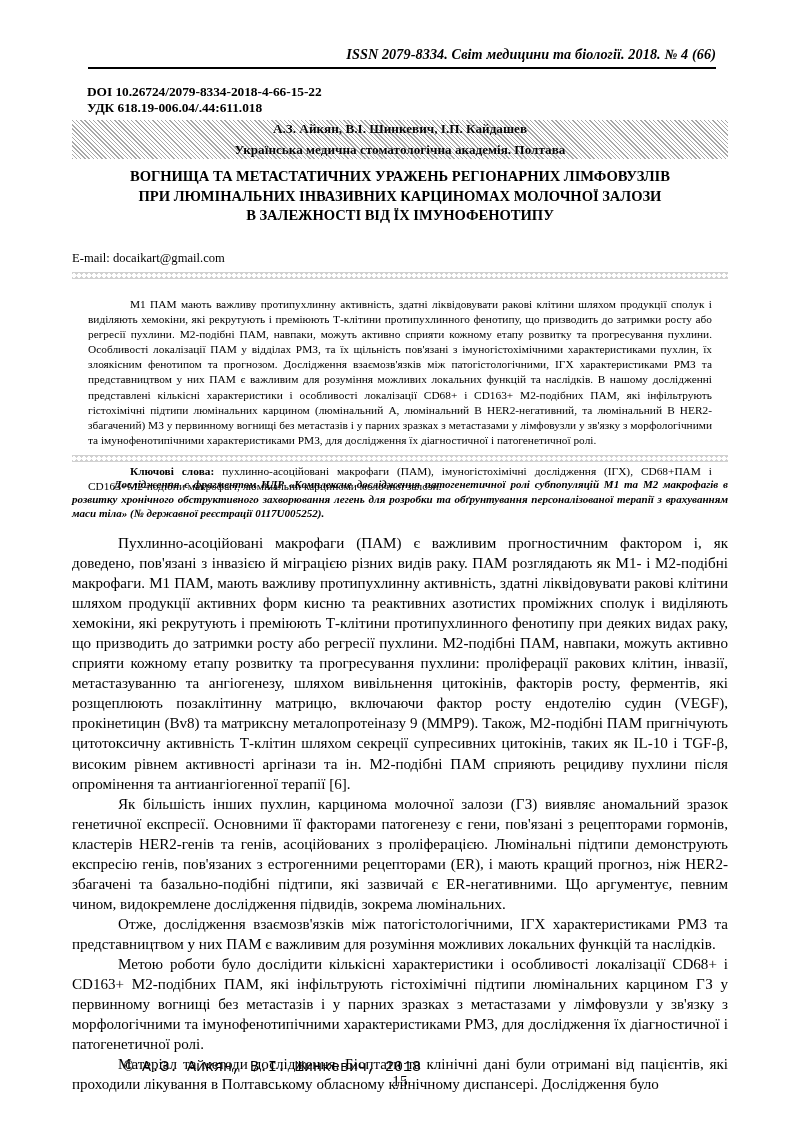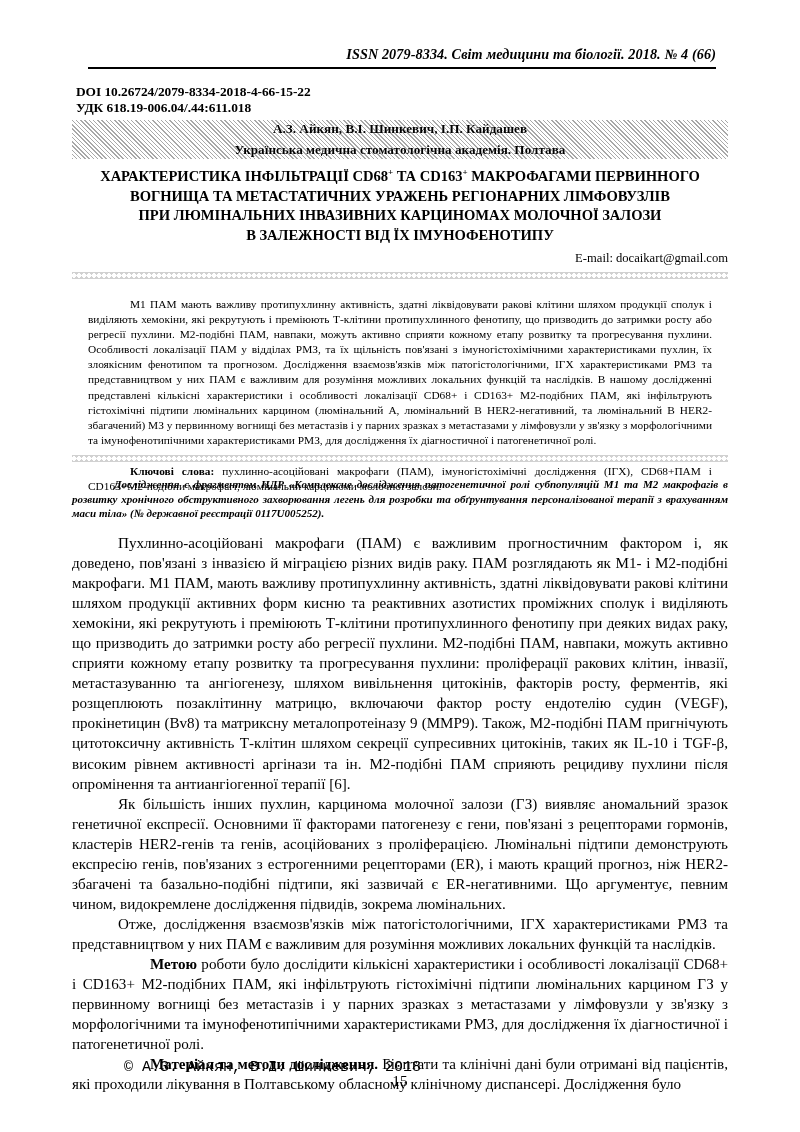--- a/index.html
+++ b/index.html
@@ -43,21 +43,21 @@
     left: 88px;
     top: 67px;
     width: 628px;
     height: 2px;
     background: #000;
   }
 
   
   .idblock {
     position: absolute;
-    left: 76px;
+    left: 87px;
     top: 84px;
     font-weight: bold;
     font-size: 13.4px;
     line-height: 16.2px;
     letter-spacing: -0.05px;
   }
 
   
   .authors-band {
     position: absolute;
@@ -98,21 +98,20 @@
     letter-spacing: -0.05px;
   }
   .title sup { font-size: 0.62em; vertical-align: super; line-height: 0; }
 
   
   .email {
     position: absolute;
     left: 72px;
     top: 251px;
     width: 656px;
-    text-align: right;
     font-size: 12.6px;
     line-height: 15px;
   }
 
   
   .zigzag {
     position: absolute;
     left: 72px;
     width: 656px;
     height: 7px;
@@ -160,21 +159,21 @@
     position: absolute;
     left: 72px;
     top: 533px;
     width: 656px;
     font-size: 15.1px;
     line-height: 20.05px;
     text-align: justify;
     text-justify: inter-word;
   }
   .body p { margin: 0; text-indent: 46px; }
-  .body b { font-weight: bold; margin-left: 32px; }
+  .body b { font-weight: normal; }
 
   
   .copyright {
     position: absolute;
     left: 124px;
     top: 1060px;
     font-size: 15px;
     line-height: 15px;
     white-space: nowrap;
     font-family: Liberation Mono, monospace;
@@ -201,21 +200,20 @@
     <div>DOI 10.26724/2079-8334-2018-4-66-15-22</div>
     <div>УДК 618.19-006.04/.44:611.018</div>
   </div>
 
   <div class="authors-band">
     <div class="line">А.З. Айкян, В.І. Шинкевич, І.П. Кайдашев</div>
     <div class="line">Українська медична стоматологічна академія. Полтава</div>
   </div>
 
   <div class="title">
-    <div><span>ХАРАКТЕРИСТИКА ІНФІЛЬТРАЦІЇ CD68</span><sup>+</sup><span> ТА  CD163</span><sup>+</sup><span> МАКРОФАГАМИ ПЕРВИННОГО</span></div>
     <div>ВОГНИЩА ТА МЕТАСТАТИЧНИХ УРАЖЕНЬ РЕГІОНАРНИХ ЛІМФОВУЗЛІВ</div>
     <div>ПРИ ЛЮМІНАЛЬНИХ ІНВАЗИВНИХ КАРЦИНОМАХ МОЛОЧНОЇ ЗАЛОЗИ</div>
     <div>В ЗАЛЕЖНОСТІ ВІД ЇХ ІМУНОФЕНОТИПУ</div>
   </div>
 
   <div class="email">E-mail: docaikart@gmail.com</div>
 
   <div class="zigzag zz-top"></div>
 
   <div class="abstract">

